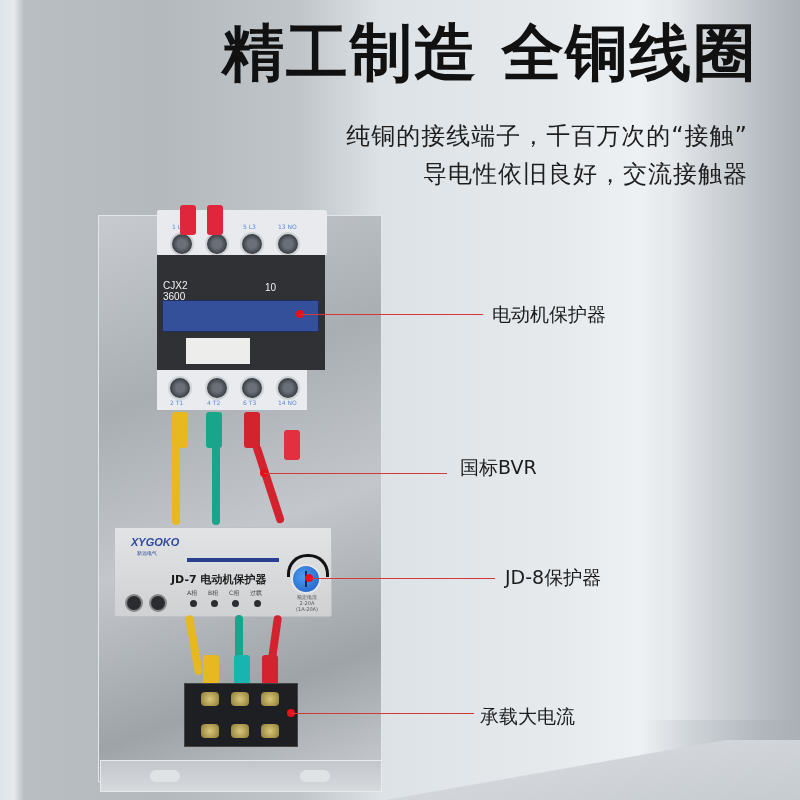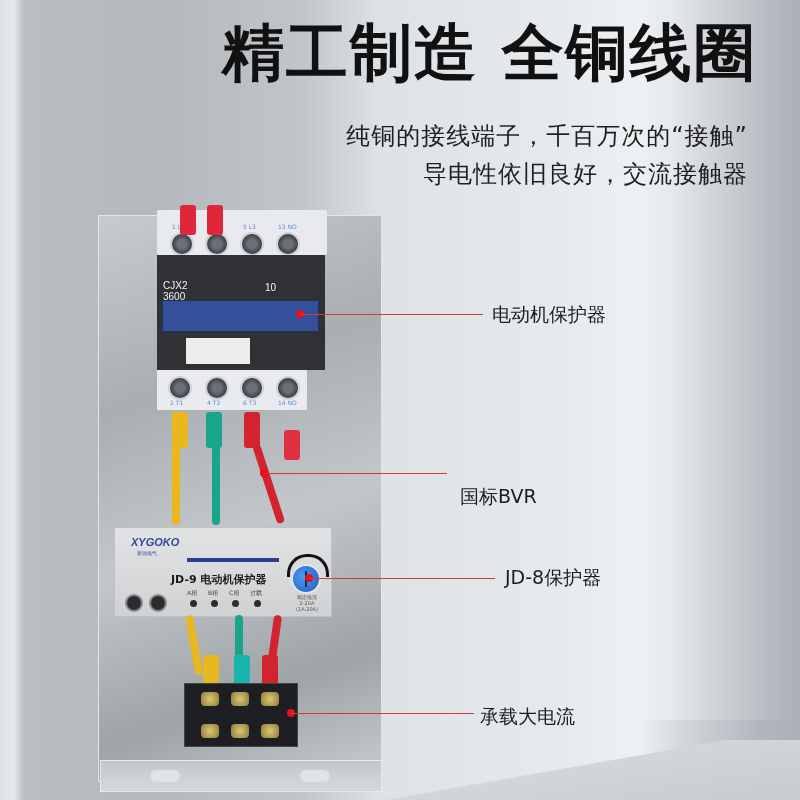--- a/index.html
+++ b/index.html
@@ -157,21 +157,21 @@
 <div class="lug" style="left:244px;top:412px;background:#d2232f;height:36px"></div>
 <div class="lug" style="left:284px;top:430px;background:#e23040;height:30px"></div>
 <div class="wire" style="left:172px;top:445px;height:80px;background:#e7b81f"></div>
 <div class="wire" style="left:212px;top:445px;height:80px;background:#18a58a"></div>
 <div class="wire" style="left:252px;top:445px;height:82px;background:#d2232f;transform:rotate(-18deg);transform-origin:top"></div>
 
 <div class="protector">
   <div class="brand">XYGOKO</div>
   <div class="brand-sub">新远电气</div>
   <div class="blue-bar"></div>
-  <div class="prot-title">JD-9 电动机保护器</div>
+  <div class="prot-title">JD-7 电动机保护器</div>
   <div class="knob-arc"></div>
   <div class="knob">
       <div class="knob-line"></div>
     </div>
   <div class="knob-label">
     <div>额定电流</div>
     <div>2-20A</div>
     <div>(1A-20A)</div>
   </div>
   <div class="btn-round" style="left:10px"></div>
@@ -201,21 +201,21 @@
   <div class="screw" style="left:46px;top:40px"></div>
   <div class="screw" style="left:76px;top:40px"></div>
 </div>
 
 <div class="dot" style="left:296px;top:310px"></div>
 <div class="line" style="left:300px;top:314px;width:183px"></div>
 <div class="label" style="left:492px;top:302px">电动机保护器</div>
 
 <div class="dot" style="left:260px;top:469px"></div>
 <div class="line" style="left:264px;top:473px;width:183px"></div>
-<div class="label" style="left:460px;top:484px">国标BVR</div>
+<div class="label" style="left:460px;top:455px">国标BVR</div>
 
 <div class="dot" style="left:305px;top:574px"></div>
 <div class="line" style="left:309px;top:578px;width:186px"></div>
 <div class="label" style="left:505px;top:565px">JD-8保护器</div>
 
 <div class="dot" style="left:287px;top:709px"></div>
 <div class="line" style="left:291px;top:713px;width:183px"></div>
 <div class="label" style="left:480px;top:704px">承载大电流</div>
 
 </body></html>

